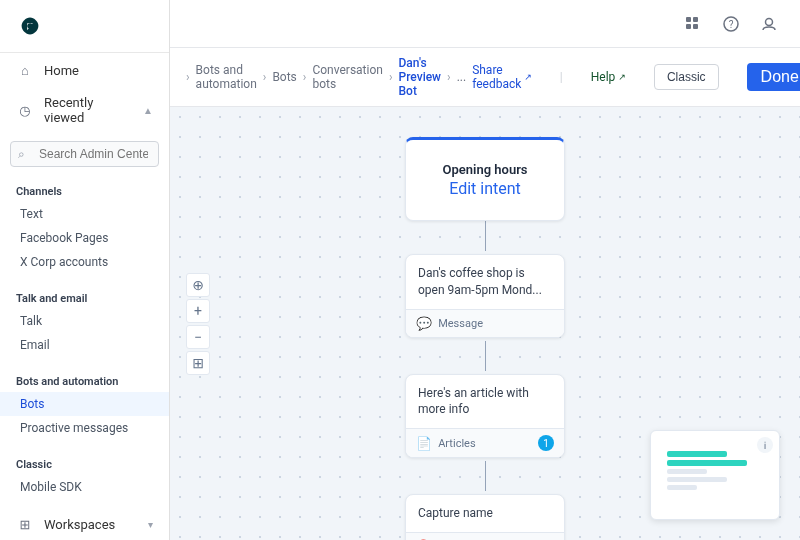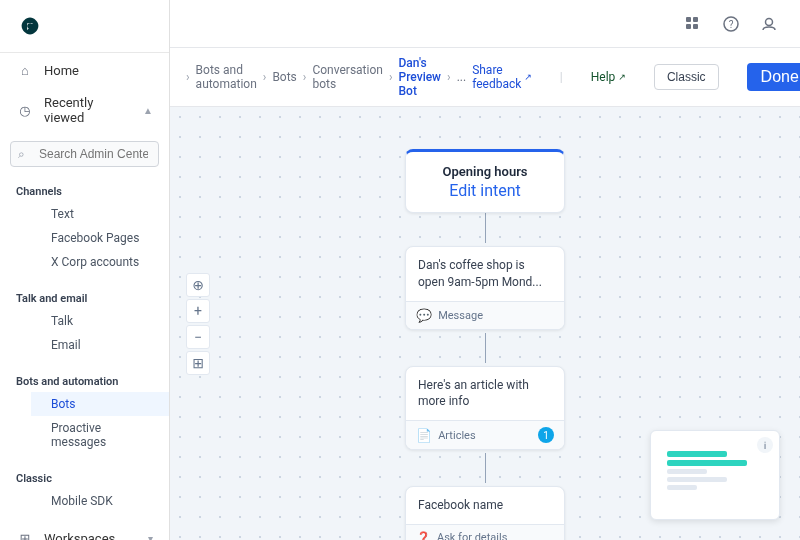--- a/index.html
+++ b/index.html
@@ -14,21 +14,21 @@
     .sidebar-nav-item .nav-icon { width: 18px; height: 18px; display: flex; align-items: center; justify-content: center; color: #6b7280; }
     .sidebar-nav-item .nav-label { font-size: 13px; flex: 1; }
     .sidebar-nav-item .chevron { font-size: 10px; color: #9ca3af; }
 
     .sidebar-search { padding: 8px 10px; }
     .sidebar-search input { width: 100%; padding: 5px 10px 5px 28px; border: 1px solid #d1d5db; border-radius: 4px; font-size: 12px; background: #f9fafb; color: #374151; }
     .search-wrapper { position: relative; }
     .search-wrapper .search-icon-inner { position: absolute; left: 8px; top: 50%; transform: translateY(-50%); color: #9ca3af; font-size: 12px; }
 
     .sidebar-section-label { padding: 10px 16px 4px; font-size: 11px; font-weight: 600; color: #374151; }
-    .sidebar-sub-item { padding: 5px 16px 5px 20px; font-size: 12px; color: #4b5563; cursor: pointer; margin-left: 31px; }
+    .sidebar-sub-item { padding: 5px 16px 5px 20px; font-size: 12px; color: #4b5563; cursor: pointer; }
 
     .sidebar-divider { height: 1px; background: #f0f0f0; margin: 4px 0; }
 
     
     .main { flex: 1; display: flex; flex-direction: column; height: 540px; overflow: hidden; }
 
     
     .header { background: #fff; border-bottom: 1px solid #e5e7eb; padding: 0 16px; height: 48px; display: flex; align-items: center; gap: 8px; flex-shrink: 0; }
     .header-icons { margin-left: auto; display: flex; align-items: center; gap: 8px; }
     .header-icon-btn { width: 30px; height: 30px; display: flex; align-items: center; justify-content: center; cursor: pointer; color: #6b7280; border-radius: 4px; }
@@ -43,21 +43,21 @@
     .help-link { color: #14532d; font-size: 12px; cursor: pointer; display: flex; align-items: center; gap: 3px; }
     .btn-preview { padding: 5px 12px; font-size: 12px; border: 1px solid #d1d5db; background: #fff; border-radius: 4px; cursor: pointer; color: #374151; }
     .btn-done { padding: 5px 14px; font-size: 16px; background: #2563eb; color: #fff; border: none; border-radius: 4px; cursor: pointer; font-weight: 500; }
 
     
     .canvas { flex: 1; background: #f1f5f9; background-image: radial-gradient(circle, #cbd5e1 1px, transparent 1px); background-size: 20px 20px; position: relative; overflow: hidden; display: flex; align-items: flex-start; justify-content: center; padding-top: 20px; }
 
     
     .flow-container { position: relative; width: 500px; }
 
-    .flow-node { background: #fff; border: 1px solid #e2e8f0; border-radius: 8px; padding: 12px 14px; margin: 12px auto 0; width: 160px; text-align: center; box-shadow: 0 1px 3px rgba(0,0,0,0.08); position: relative; }
+    .flow-node { background: #fff; border: 1px solid #e2e8f0; border-radius: 8px; padding: 22px 14px; margin: 0 auto 0; width: 160px; text-align: center; box-shadow: 0 1px 3px rgba(0,0,0,0.08); position: relative; }
     .flow-node.selected { border-top: 3px solid #2563eb; }
     .flow-node-title { font-size: 13px; font-weight: 600; color: #1e293b; }
     .flow-node-link { font-size: 16px; color: #2563eb; cursor: pointer; margin-top: 2px; }
     .flow-connector { width: 1px; height: 30px; background: #94a3b8; margin: 0 auto; }
 
     .flow-message-node { background: #fff; border: 1px solid #e2e8f0; border-radius: 8px; width: 160px; margin: 3px auto; box-shadow: 0 1px 3px rgba(0,0,0,0.08); overflow: hidden; }
     .flow-message-text { padding: 10px 12px; font-size: 12px; color: #374151; line-height: 1.4; }
     .flow-message-footer { background: #f8fafc; border-top: 1px solid #e2e8f0; padding: 6px 10px; display: flex; align-items: center; gap: 6px; }
     .flow-message-footer .msg-icon { color: #2dd4bf; font-size: 13px; }
     .flow-message-footer .msg-label { font-size: 11px; color: #64748b; }
@@ -230,21 +230,21 @@
         <div class="flow-message-footer">
           <span class="msg-icon" style="color:#64748b;">📄</span>
           <span class="msg-label">Articles</span>
           <span class="msg-badge">1</span>
         </div>
       </div>
 
       <div class="flow-connector"></div>
 
       <div class="flow-message-node">
-        <div class="flow-message-text">Facebook name</div>
+        <div class="flow-message-text">Capture name</div>
         <div class="flow-message-footer">
           <span class="msg-icon" style="color:#64748b; font-size:12px;">❓</span>
           <span class="msg-label">Ask for details</span>
         </div>
       </div>
 
     </div>
 
     <div class="minimap">
       <div class="minimap-info">ℹ</div>

